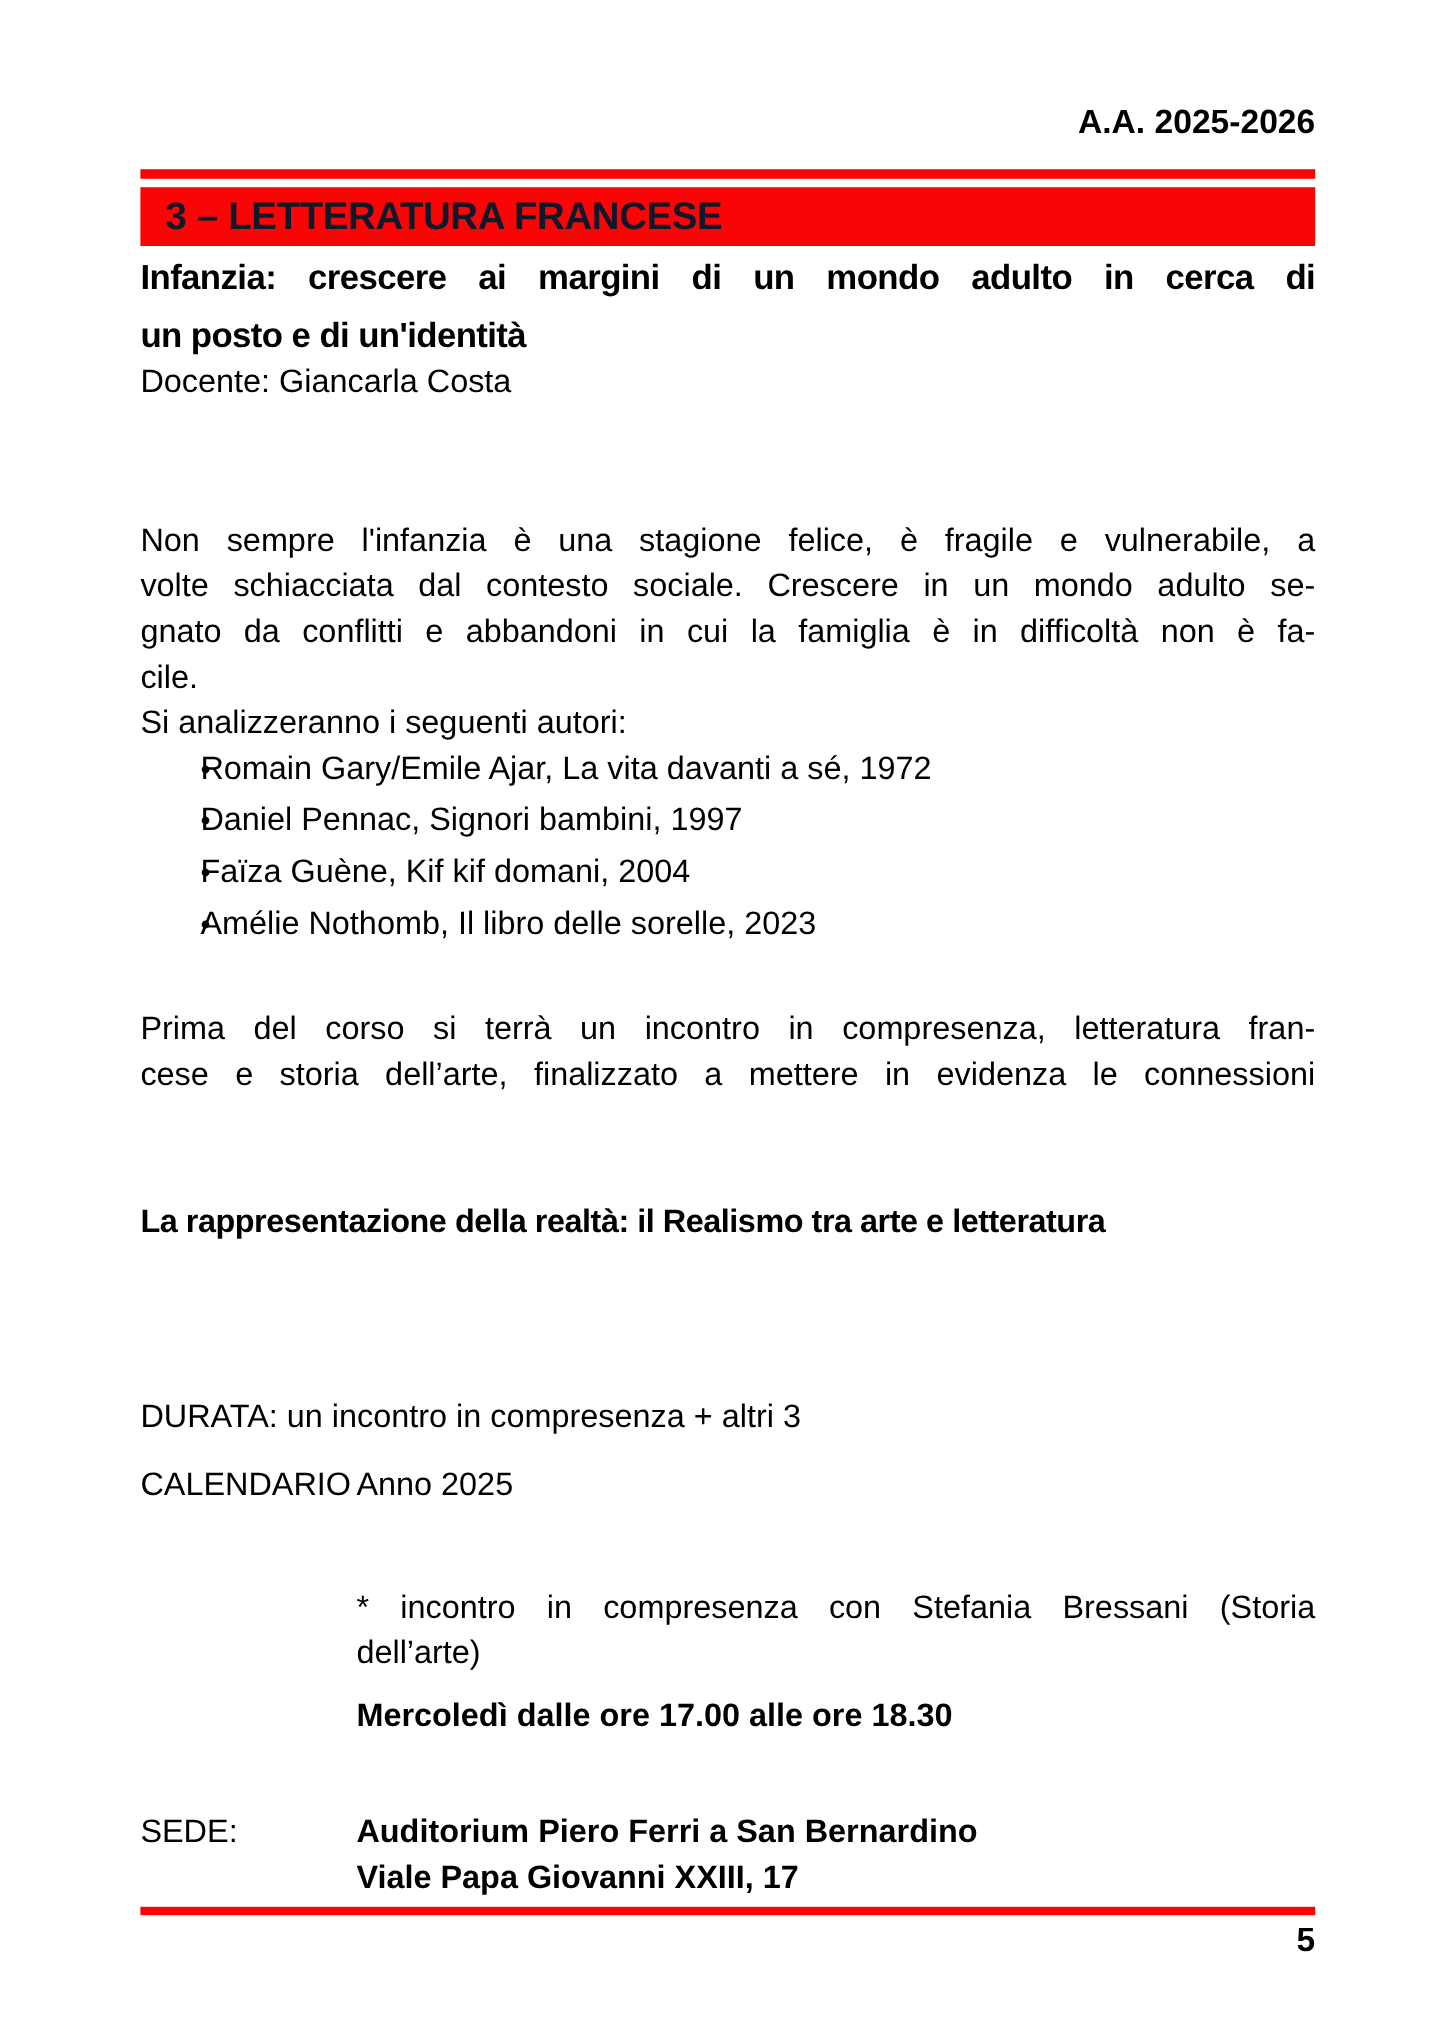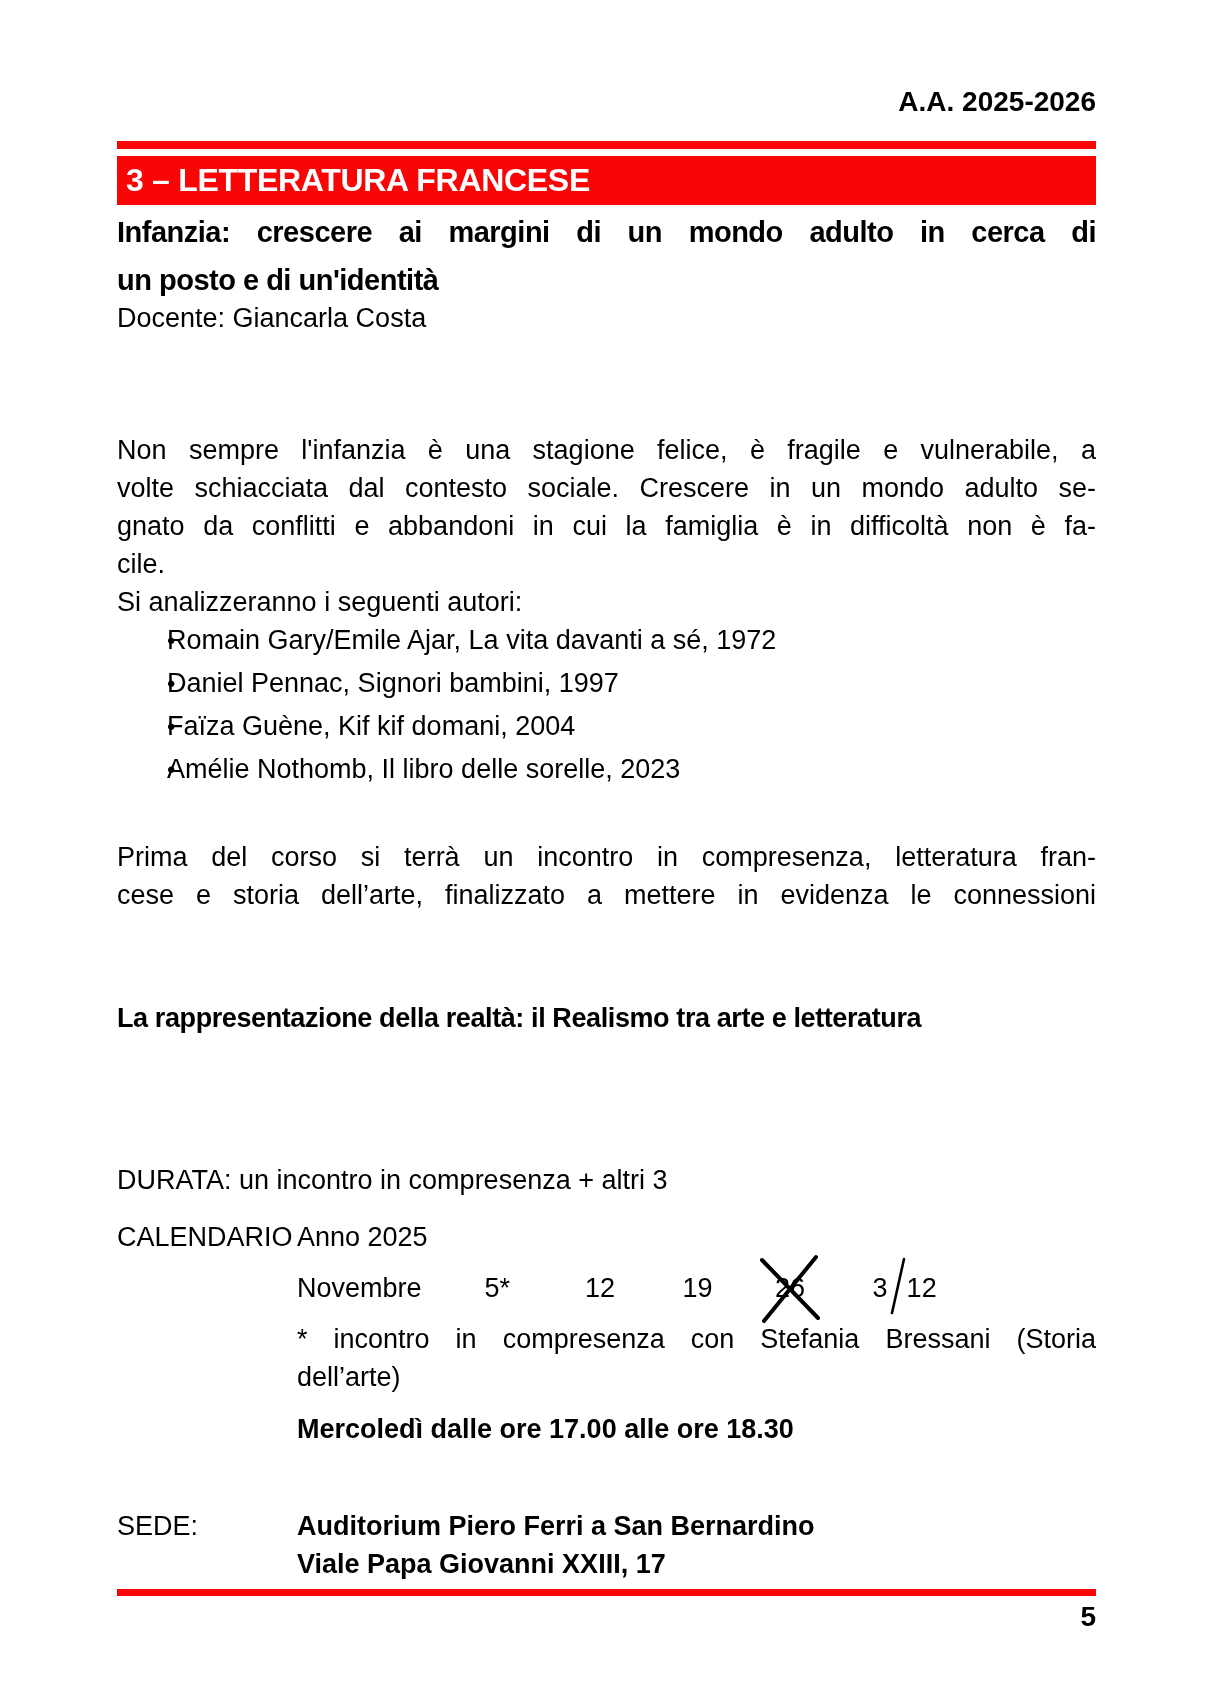--- a/index.html
+++ b/index.html
@@ -28,26 +28,26 @@
     background: #fa0505;
   }
   .rule-top { top: 141px; height: 8px; }
   .rule-bottom { top: 1589px; height: 7px; }
 
   .banner {
     position: absolute;
     top: 156px;
     height: 49px;
     background: #fa0505;
-    color: #ffffff;
+    color: #0f172a;
     font-size: 32px;
     font-weight: bold;
     display: flex;
     align-items: center;
-    padding-left: 9px;
+    padding-left: 21px;
     letter-spacing: -0.3px;
   }
 
   .course-title {
     position: absolute;
     top: 208px;
     font-size: 29px;
     font-weight: bold;
     line-height: 48px;
     letter-spacing: -0.5px;
@@ -208,38 +208,20 @@
 
   <div class="highlight content-x">La rappresentazione della realtà: il Realismo tra arte e letteratura</div>
 
   <div class="durata content-x">DURATA: un incontro in compresenza + altri 3</div>
 
   <div class="cal-row content-x">
     <span class="cal-label">CALENDARIO</span>
     <span>Anno 2025</span>
   </div>
 
-  <div class="dates-row">
-    <span class="month">Novembre</span>
-    <span class="date d1">5*</span>
-    <span class="date d2">12</span>
-    <span class="date d3">19</span>
-    <span class="date struck">
-      <span class="num">26</span>
-      <svg class="xmark" viewBox="0 0 66 72" xmlns="http://www.w3.org/2000/svg">
-        <line x1="5" y1="8" x2="61" y2="66" stroke="#000" stroke-width="4" stroke-linecap="round"></line>
-        <line x1="59" y1="5" x2="7" y2="69" stroke="#000" stroke-width="4" stroke-linecap="round"></line>
-      </svg>
-    </span>
-    <span class="date fraction">
-      <span>3</span><svg class="slash-svg" viewBox="0 0 17 56" xmlns="http://www.w3.org/2000/svg">
-          <line x1="15" y1="1" x2="3" y2="55" stroke="#000" stroke-width="2.6" stroke-linecap="round"></line>
-        </svg><span>12</span>
-    </span>
-  </div>
 
   <div class="note">
     <div class="j">* incontro in compresenza con Stefania Bressani (Storia</div>
     <div>dell’arte)</div>
   </div>
 
   <div class="schedule">Mercoledì dalle ore 17.00 alle ore 18.30</div>
 
   <div class="sede-row content-x">
     <span class="sede-label">SEDE:</span>

